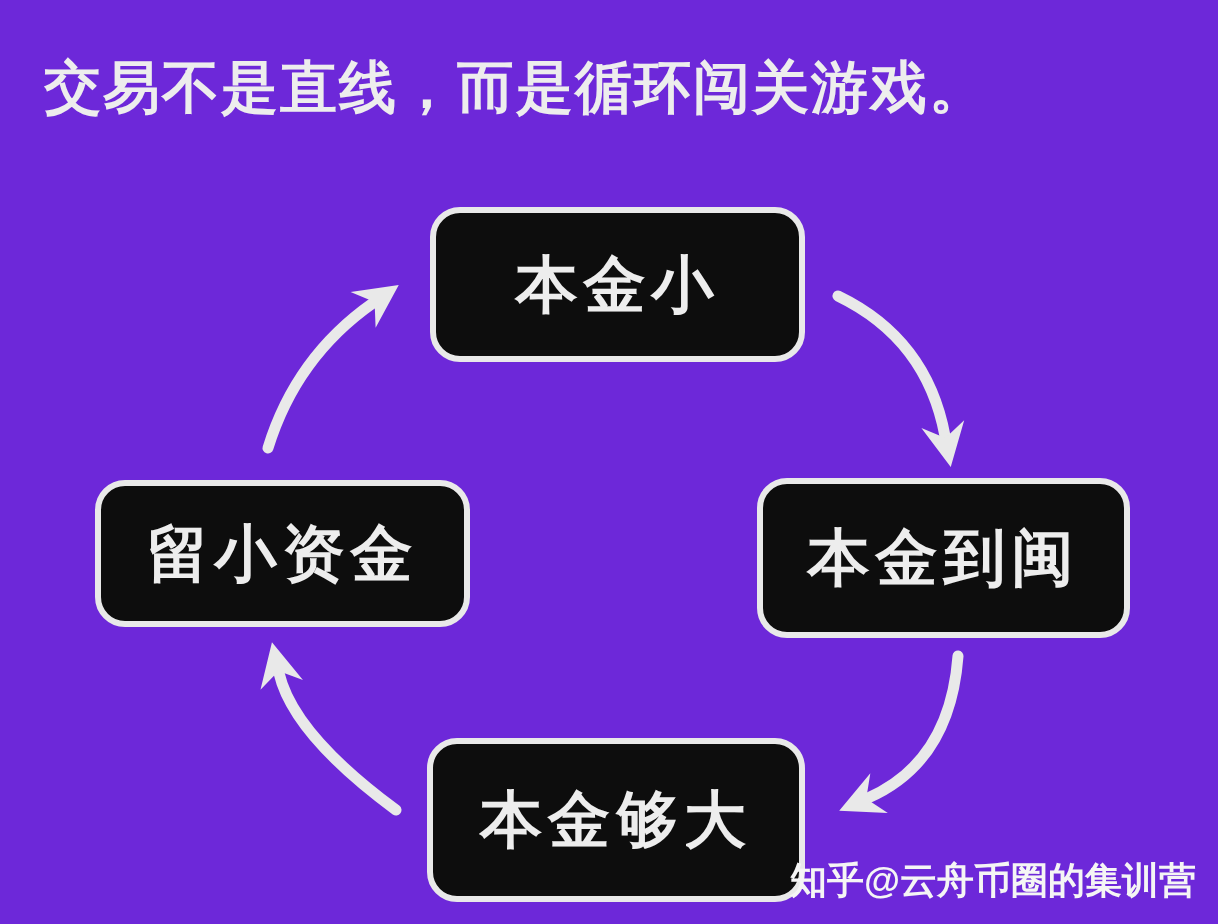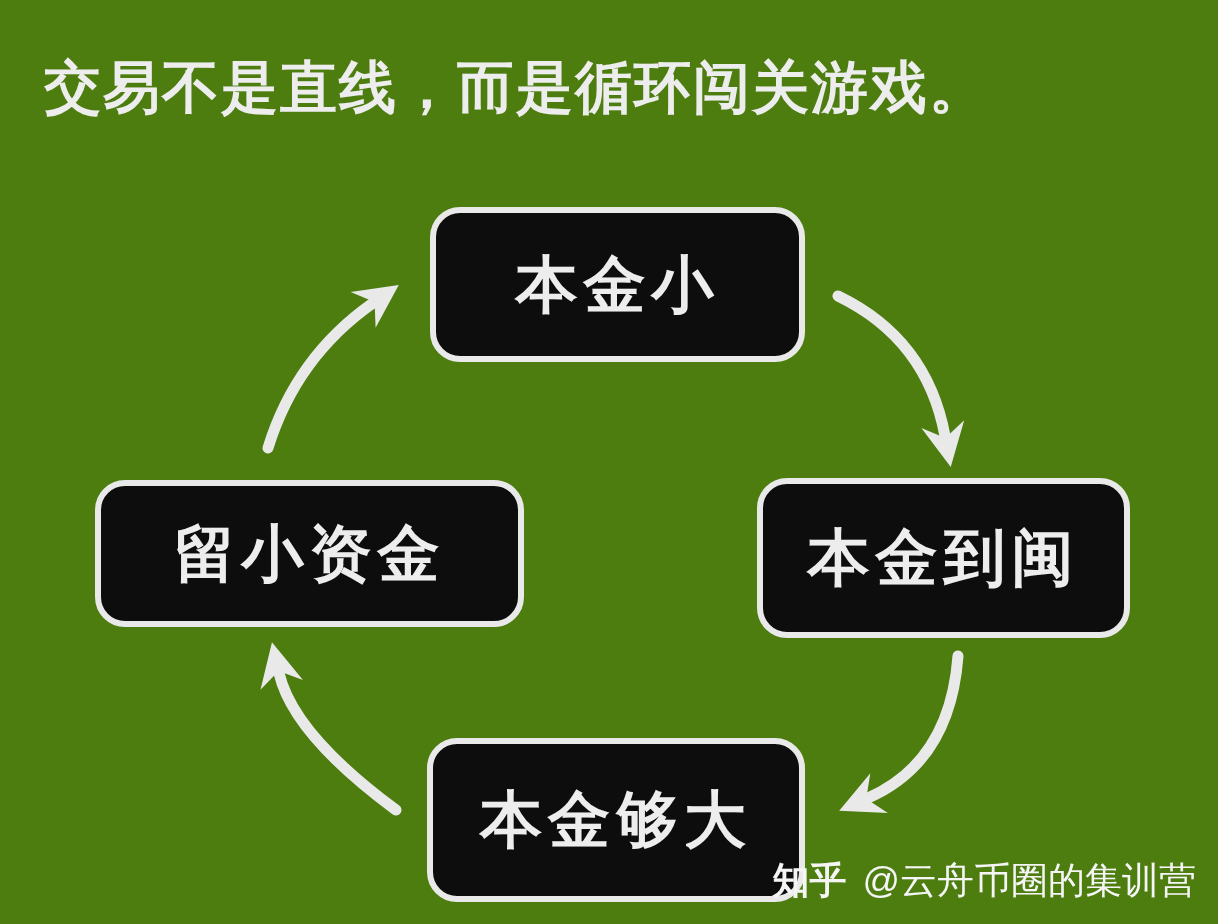--- a/index.html
+++ b/index.html
@@ -4,21 +4,21 @@
 <style>
   html, body {
     margin: 0;
     padding: 0;
     background: #000;
   }
   .stage {
     position: relative;
     width: 1218px;
     height: 924px;
-    background: #4d7c0f;
+    background: #6d28d9;
     overflow: hidden;
     font-family: "Liberation Sans", "DejaVu Sans", sans-serif;
   }
   .page-title {
     position: absolute;
     left: 44px;
     top: 50px;
     font-size: 57px;
     font-weight: 700;
     letter-spacing: 2px;
@@ -39,21 +39,21 @@
     font-size: 62px;
     font-weight: 700;
     letter-spacing: 6px;
     color: #ededed;
     white-space: nowrap;
     text-align: right;
   }
   .node-top    { left: 430px; top: 207px; width: 375px; height: 155px; }
   .node-right  { left: 757px; top: 478px; width: 373px; height: 160px; }
   .node-bottom { left: 427px; top: 738px; width: 378px; height: 164px; }
-  .node-left   { left:  95px; top: 480px; width: 429px; height: 147px; }
+  .node-left   { left:  95px; top: 480px; width: 375px; height: 147px; }
   .arrows-layer {
     position: absolute;
     left: 0; top: 0;
     width: 1218px;
     height: 924px;
     pointer-events: none;
   }
   .arrow-path {
     fill: none;
     stroke: #e9e9e9;
@@ -61,22 +61,22 @@
     stroke-linecap: round;
   }
   .watermark {
     position: absolute;
     right: 22px;
     top: 856px;
     font-size: 37px;
     color: #f5f5f5;
     white-space: nowrap;
   }
-  .watermark .brand { font-weight: 700; margin-right: 16px; }
-  .watermark .handle { font-weight: 400; margin-top: 44px; }
+  .watermark .brand { font-weight: 700; margin-right: 0; }
+  .watermark .handle { font-weight: 700; margin-top: 44px; }
 </style>
 </head>
 <body>
 
 <div class="stage">
 
   <div class="page-title">交易不是直线，而是循环闯关游戏。</div>
 
   <svg class="arrows-layer" viewBox="0 0 1218 924" xmlns="http://www.w3.org/2000/svg">
     <defs>

